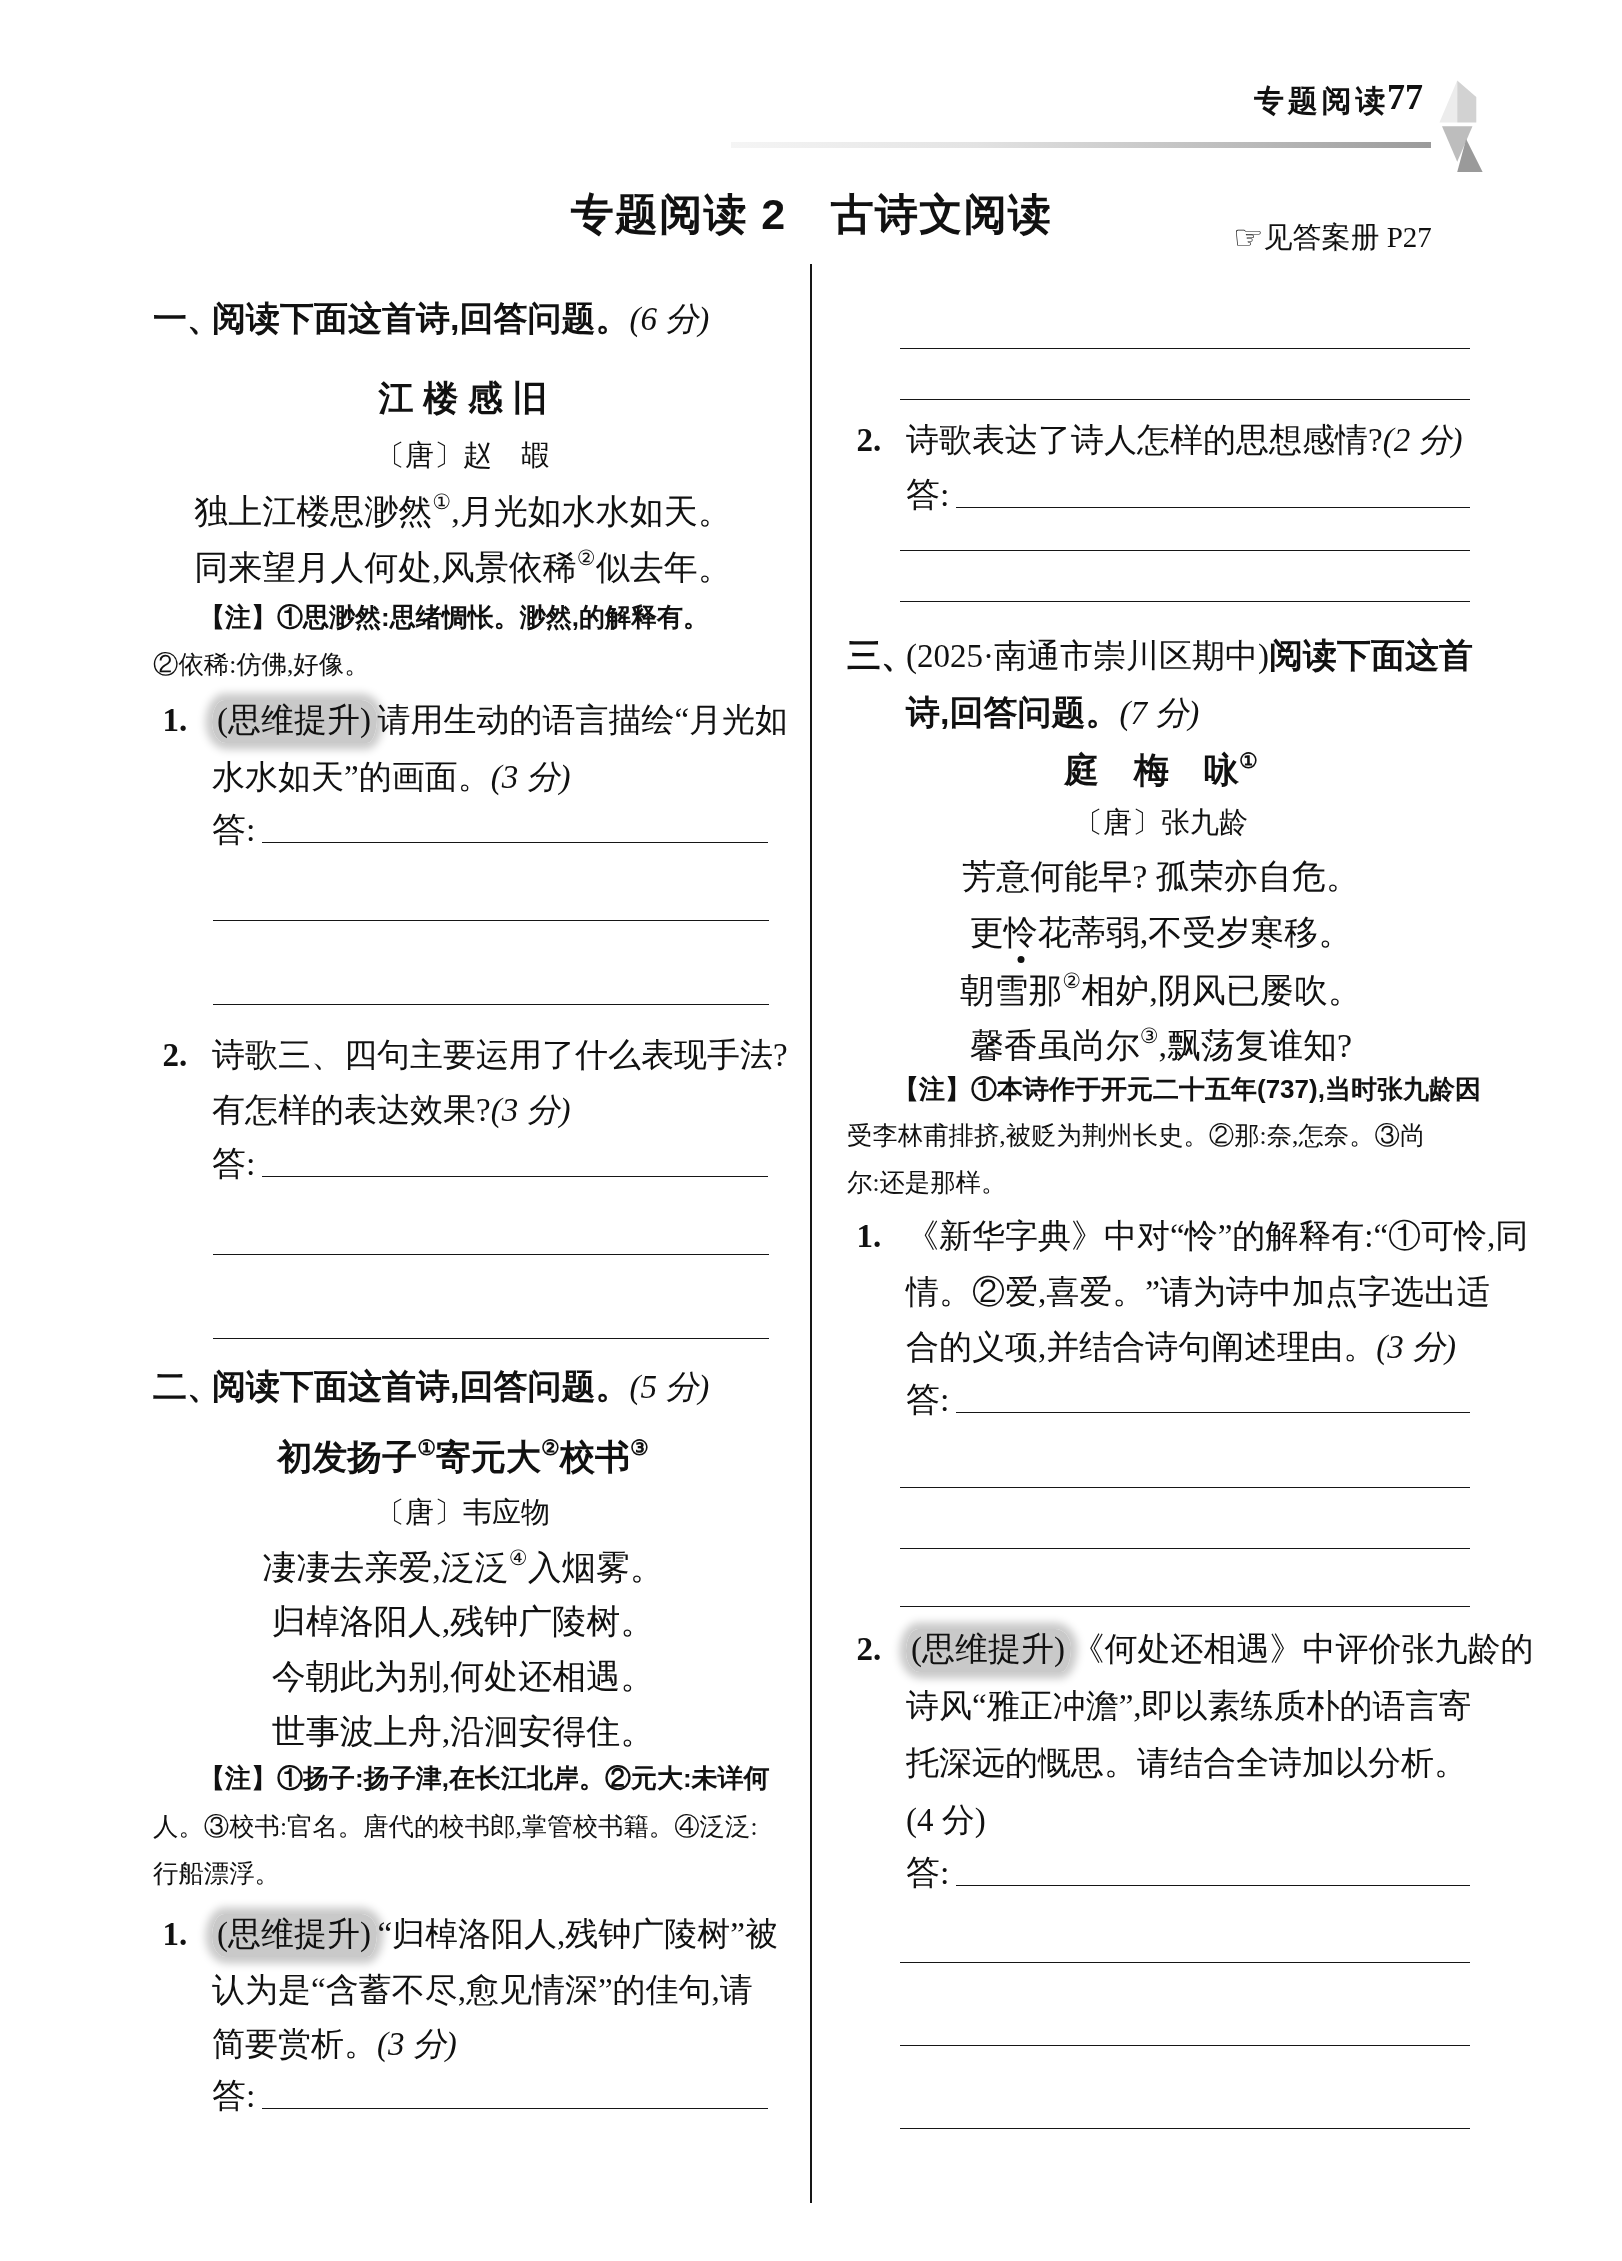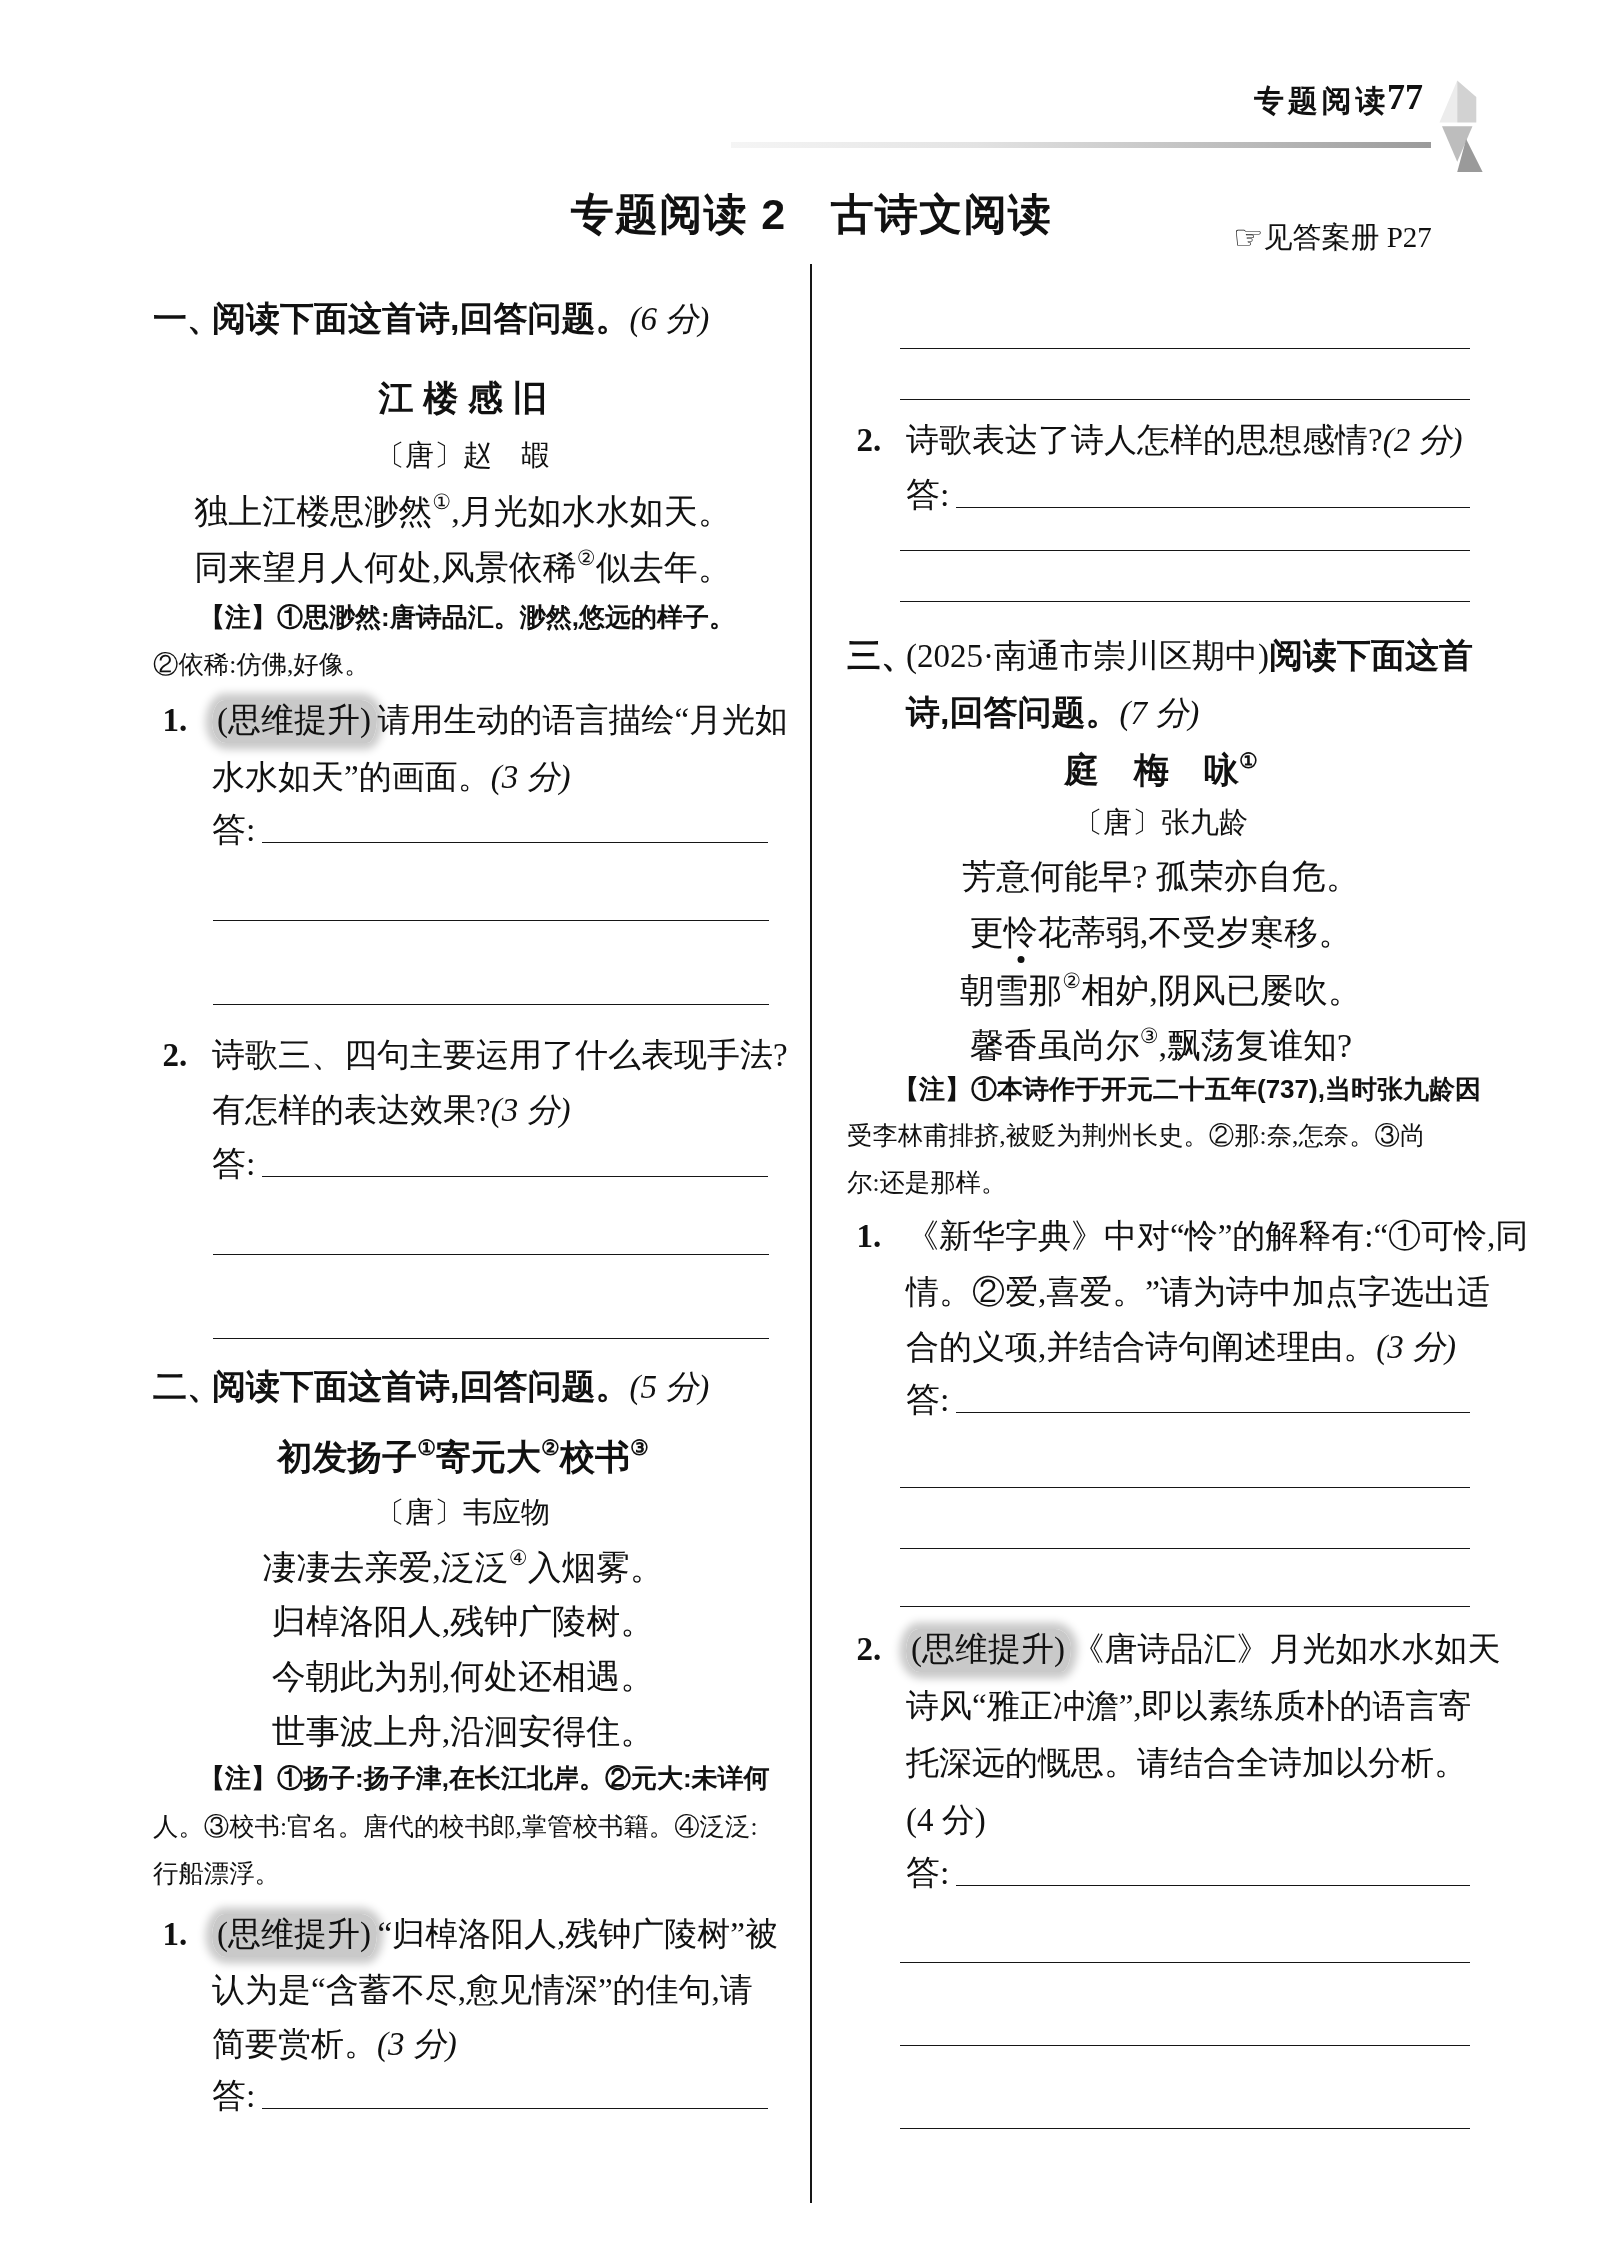--- a/index.html
+++ b/index.html
@@ -81,21 +81,21 @@
       <span class="hei">江 楼 感 旧</span>
     </div>
     <div class="blk center author" style="top:438px">〔唐〕赵　嘏</div>
     <div class="blk center poem-line" style="top:490px">
       <span>独上江楼思渺然</span><span class="sup">①</span><span>,月光如水水如天。</span>
     </div>
     <div class="blk center poem-line" style="top:546px">
       <span>同来望月人何处,风景依稀</span><span class="sup">②</span><span>似去年。</span>
     </div>
 
-    <div class="blk note note-first" style="top:602px"><span class="hei">【注】①思渺然:唐诗品汇。渺然,悠远的样子。</span></div>
+    <div class="blk note note-first" style="top:602px"><span class="hei">【注】①思渺然:思绪惆怅。渺然,的解释有。</span></div>
     <div class="blk note" style="top:650px">②依稀:仿佛,好像。</div>
 
     <div class="blk q" style="top:701px">
       <span class="qnum">1.</span><span class="badge">(思维提升)</span><span>请用生动的语言描绘“月光如</span>
     </div>
     <div class="blk q cont" style="top:758px">
       <span>水水如天”的画面。</span><span class="score">(3 分)</span>
     </div>
     <div class="blk ans-row" style="top:803px">
       <span class="ans-label">答:</span>
@@ -199,21 +199,21 @@
     </div>
     <div class="blk ans-row" style="top:1373px">
       <span class="ans-label">答:</span>
         <span class="ans-underline"></span>
     </div>
     <div class="blank bl-r" style="top:1487px"></div>
     <div class="blank bl-r" style="top:1548px"></div>
     <div class="blank bl-r" style="top:1606px"></div>
 
     <div class="blk q" style="top:1630px">
-      <span class="qnum">2.</span><span class="badge">(思维提升)</span><span>《唐诗品汇》月光如水水如天</span>
+      <span class="qnum">2.</span><span class="badge">(思维提升)</span><span>《何处还相遇》中评价张九龄的</span>
     </div>
     <div class="blk q cont" style="top:1687px">诗风“雅正冲澹”,即以素练质朴的语言寄</div>
     <div class="blk q cont" style="top:1744px">托深远的慨思。请结合全诗加以分析。</div>
     <div class="blk q cont" style="top:1801px">(4 分)</div>
     <div class="blk ans-row" style="top:1846px">
       <span class="ans-label">答:</span>
         <span class="ans-underline"></span>
     </div>
     <div class="blank bl-r" style="top:1962px"></div>
     <div class="blank bl-r" style="top:2045px"></div>

